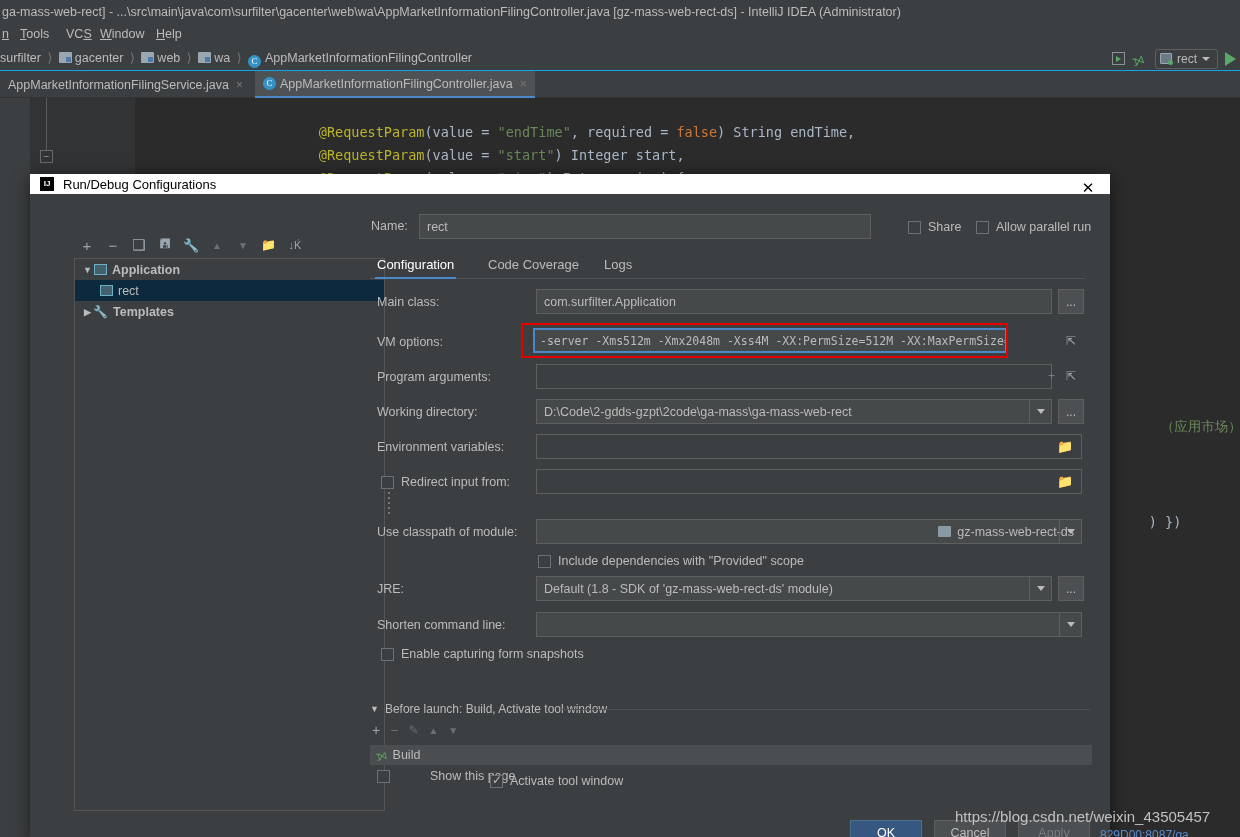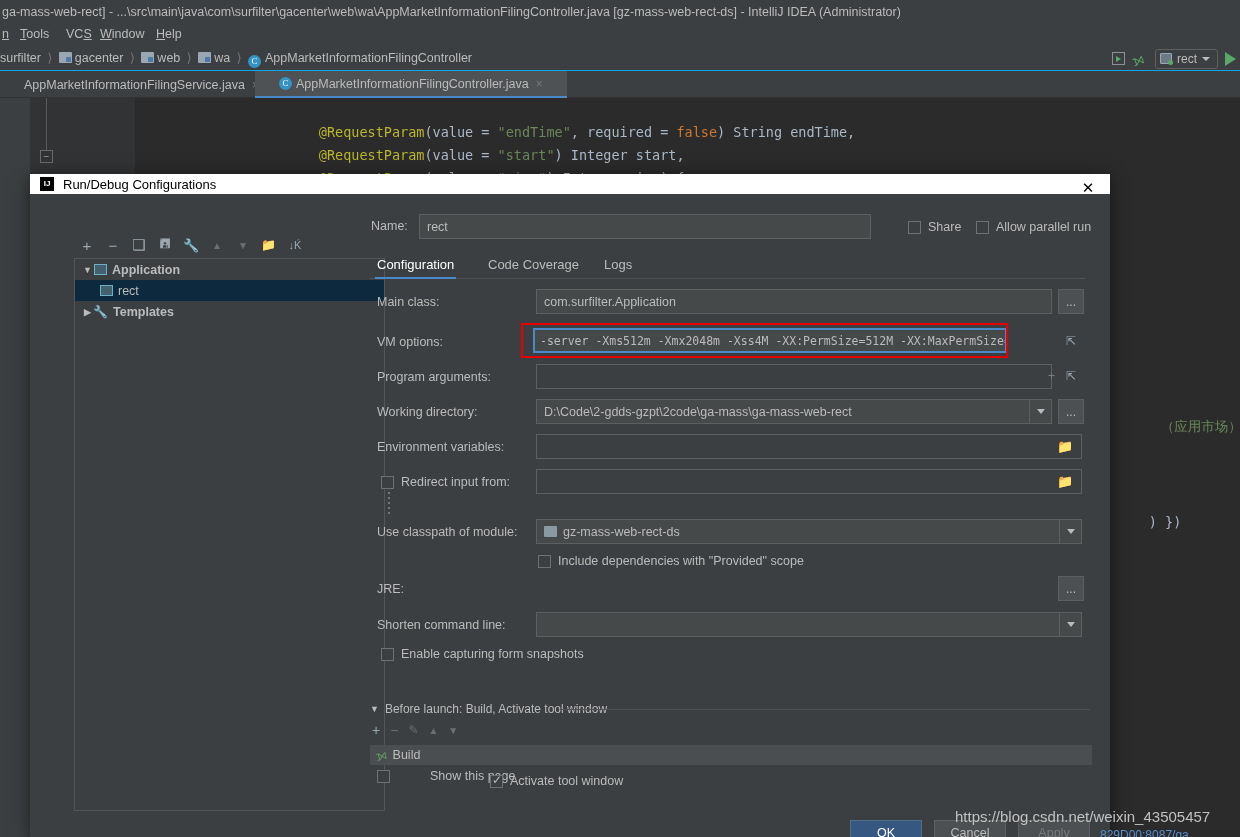--- a/index.html
+++ b/index.html
@@ -61,21 +61,21 @@
   }
   .cfg-ico:after{content:"";position:absolute;right:-2px;bottom:-2px;width:5px;height:5px;background:#59a869;border-radius:50%;}
   .caret-down { width:0;height:0;border-left:4px solid transparent;border-right:4px solid transparent;border-top:4px solid #bbb; }
   .run-tri { width:0;height:0;border-top:7px solid transparent;border-bottom:7px solid transparent;border-left:11px solid #59a869; }
 
   .ide-tabs {
     position: absolute; left: 0; top: 71px; width: 1240px; height: 27px;
     background: #3c3f41; border-bottom: 1px solid #323232;
     font-size: 12.5px; color: #bbbbbb;
   }
-  .etab { position:absolute; top:0; height:27px; display:flex; align-items:center; padding:0 24px; white-space:nowrap; }
+  .etab { position:absolute; top:0; height:27px; display:flex; align-items:center; padding:0 8px; white-space:nowrap; }
   .etab.active { background:#4e5254; border-bottom:2px solid #4a88c7; }
   .etab .x { color:#777; margin-left:7px; font-size:12px; }
   .ide-left-rail {
     position:absolute; left:0; top:98px; width:30px; height:739px; background:#3c3f41;
   }
 
   .editor {
     position:absolute; left:30px; top:98px; width:1210px; height:739px;
     background:#2b2b2b;
   }
@@ -410,34 +410,40 @@
   <div class="cbrow" style="left:381px; top:475px;">
     <span class="cb"></span>
     <span>Redirect input from:</span>
   </div>
   <div class="field empty" style="position:absolute; left:536px; top:469px; width:546px; height:25px; justify-content:flex-end;">
     <span style="flex:1"></span>
     <span class="folder-btn-ico">📁</span>
   </div>
 
   <div class="flabel" style="left:377px; top:525px;">Use classpath of module:</div>
-  <div class="field" style="position:absolute; left:536px; top:519px; width:546px; height:25px;">
+  <div class="field" style="position:absolute; left:536px; top:519px; width:546px; height:25px;justify-content:flex-end;">
     <span style="width:13px;height:11px;background:#8a9aa3;margin-right:6px;display:inline-block;position:relative;border-radius:1px;"></span>
     <span>gz-mass-web-rect-ds</span>
     <span class="dd-arrow">
         <i></i>
       </span>
   </div>
 
   <div class="cbrow" style="left:538px; top:554px;">
     <span class="cb"></span>
     <span>Include dependencies with "Provided" scope</span>
   </div>
 
   <div class="flabel" style="left:377px; top:582px;">JRE:</div>
+  <div class="field" style="position:absolute; left:536px; top:576px; width:516px; height:25px;">
+    <span>Default (1.8 - SDK of 'gz-mass-web-rect-ds' module)</span>
+    <span class="dd-arrow">
+        <i></i>
+      </span>
+  </div>
   <div class="browse-btn" style="left:1058px; top:576px;">...</div>
 
   <div class="flabel" style="left:377px; top:618px;">Shorten command line:</div>
   <div class="field" style="position:absolute; left:536px; top:612px; width:546px; height:25px;">
     <span class="dd-arrow">
         <i></i>
       </span>
   </div>
 
   <div class="cbrow" style="left:381px; top:647px;">

